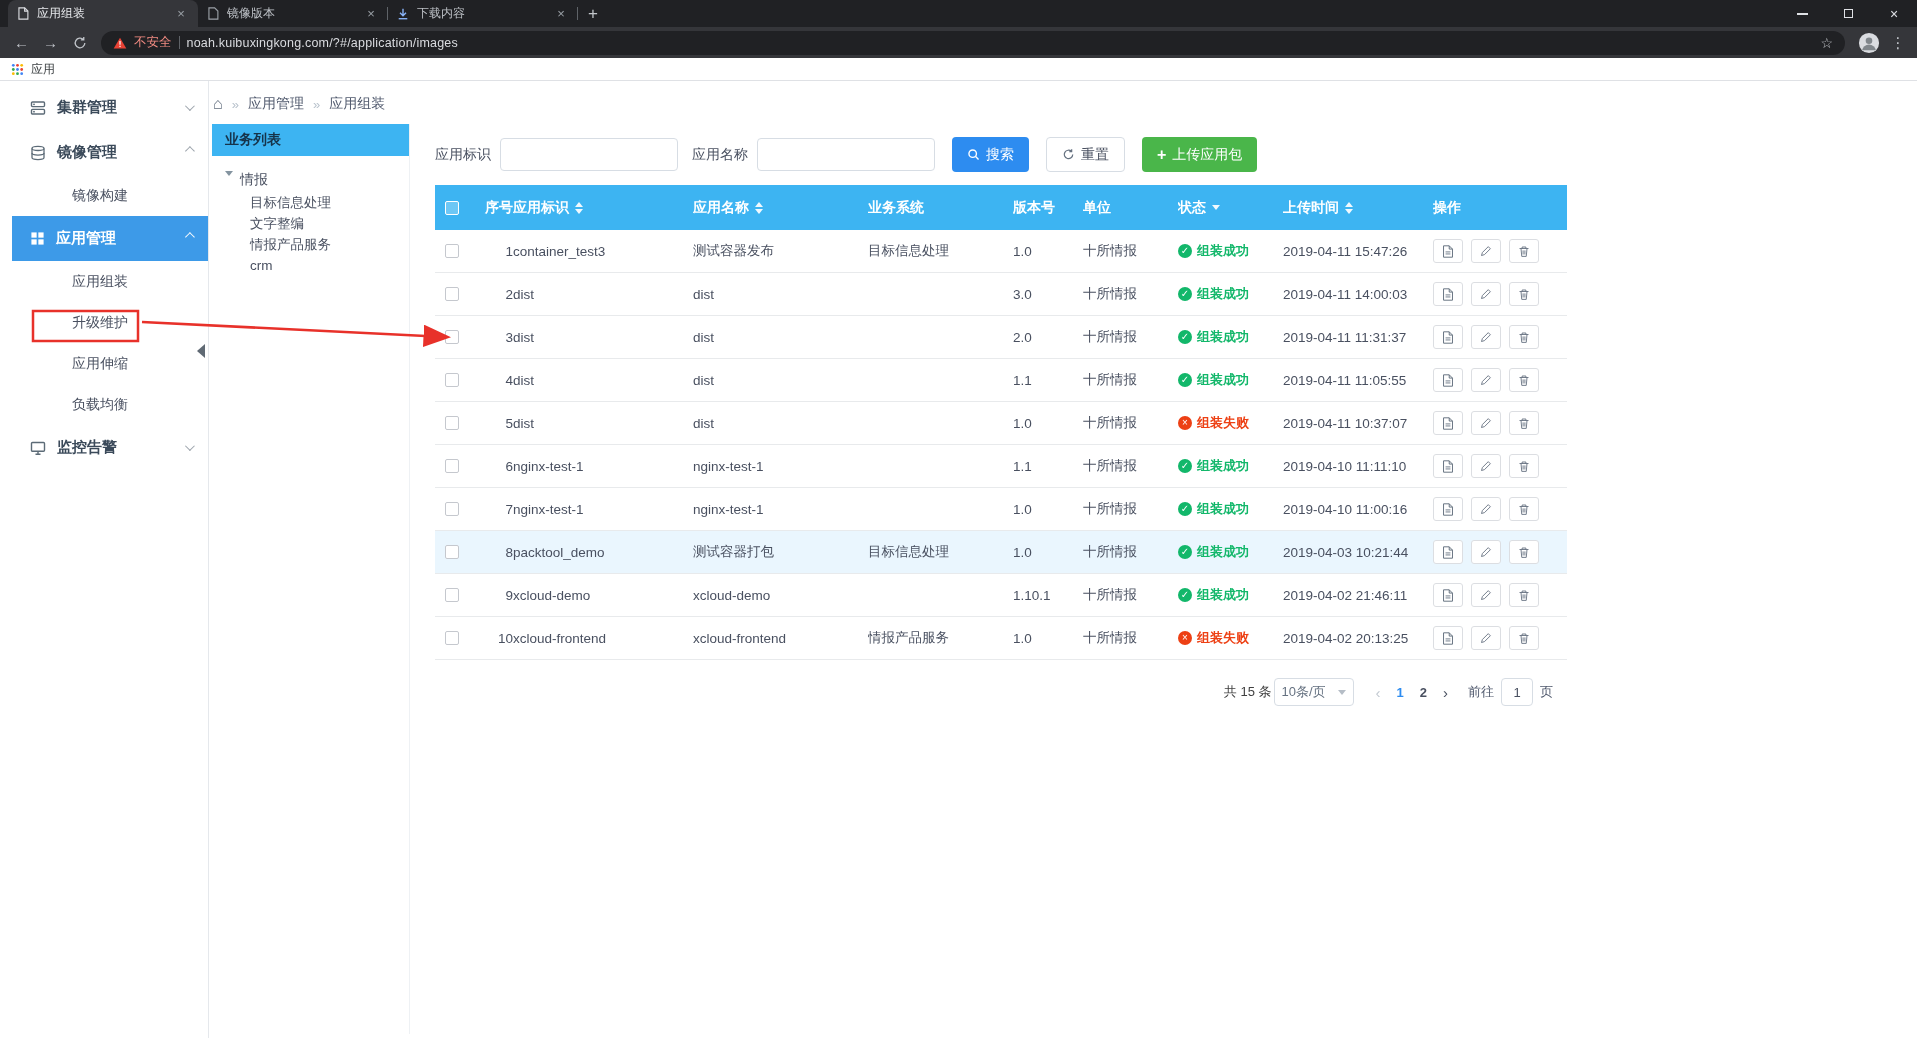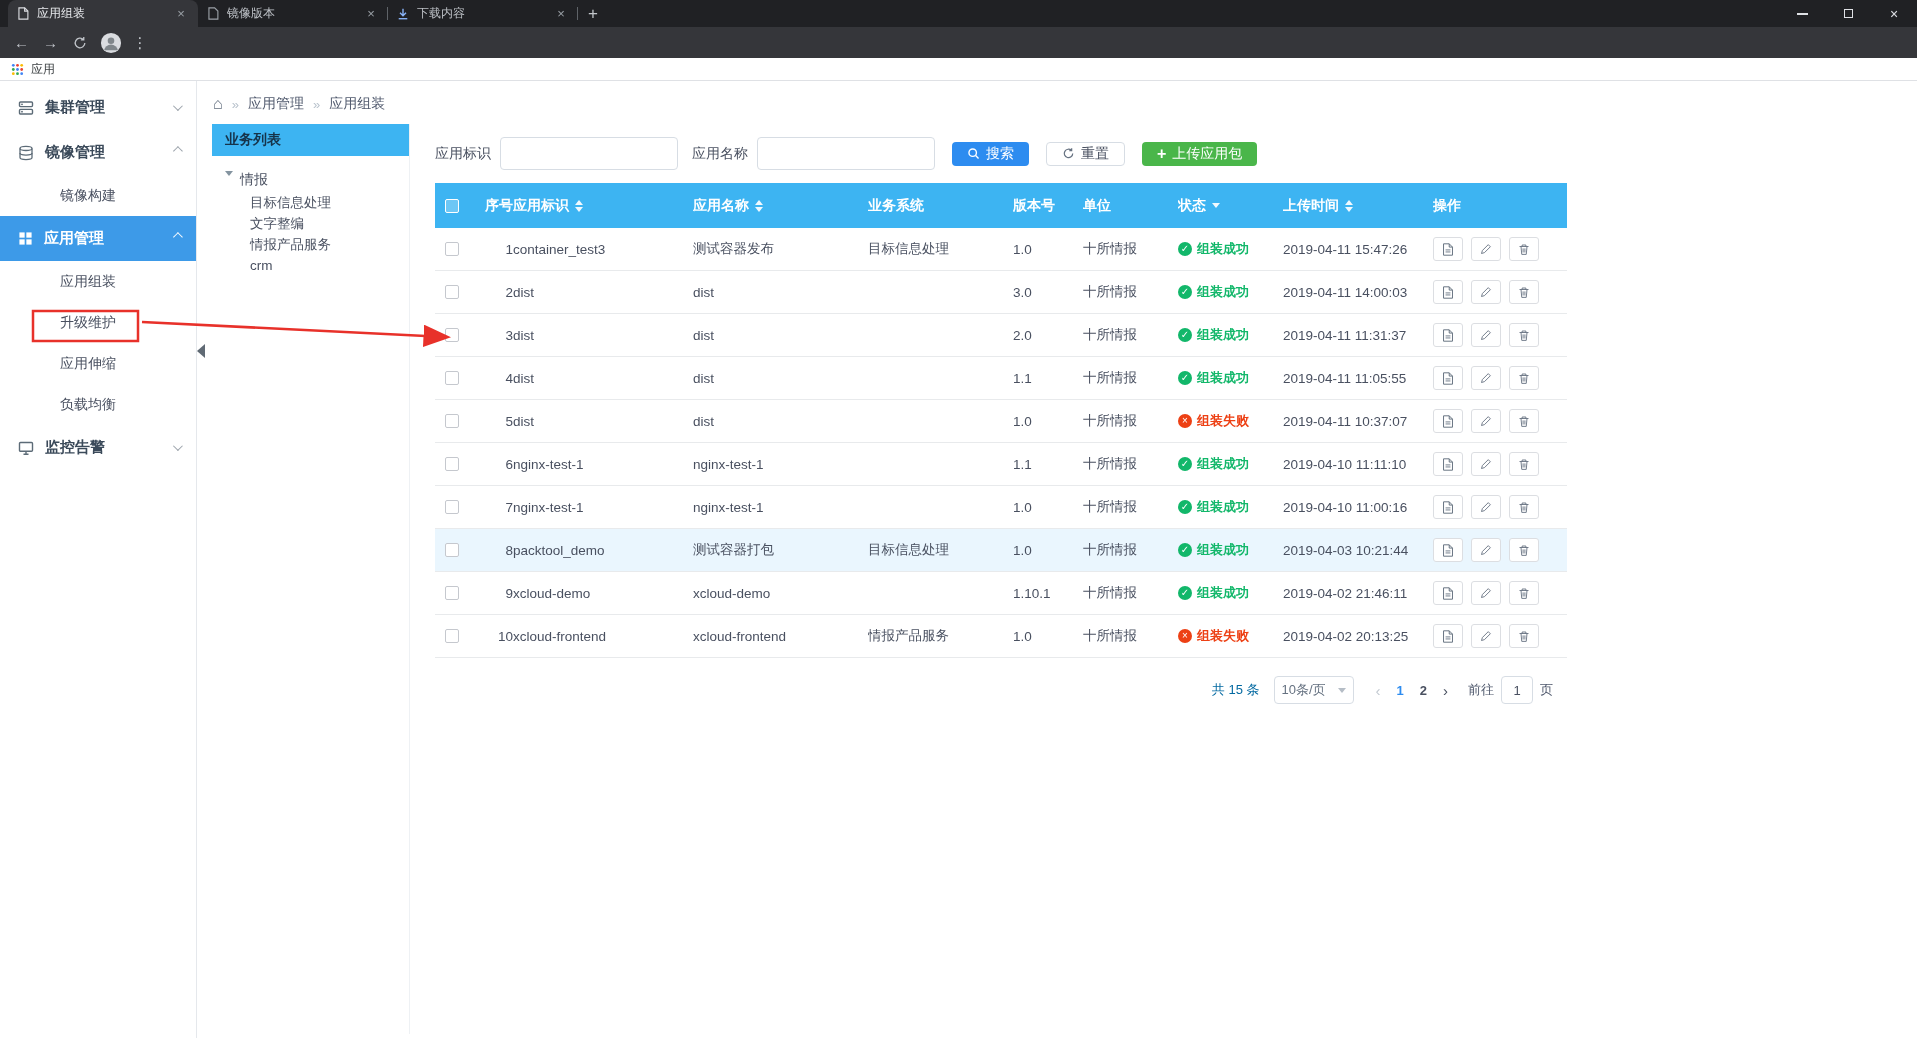--- a/index.html
+++ b/index.html
@@ -29,21 +29,21 @@
   .star{margin-left:auto;color:#c0c4c9;font-size:14px;cursor:pointer}
   .avatar{width:22px;height:22px;border-radius:50%;overflow:hidden;margin:0 5px;cursor:pointer}
   .menu-dots{color:#c0c4c9;font-size:15px;width:22px;text-align:center;cursor:pointer}
 
   .bookmarks{height:23px;background:#fff;border-bottom:1px solid #dfe1e5;display:flex;align-items:center;padding:0 11px;gap:7px}
   .bk-label{font-size:12px;color:#3c4043;cursor:pointer}
 
   
   .app{position:absolute;top:81px;left:0;right:0;bottom:0;background:#fff}
 
-  .sidebar{position:absolute;left:0;top:0;bottom:0;width:197px;border-right:1px solid #e5e8ec;padding-top:4px;background:#fff}
+  .sidebar{position:absolute;left:12px;top:0;bottom:0;width:197px;border-right:1px solid #e5e8ec;padding-top:4px;background:#fff}
   .side-item{height:45px;display:flex;align-items:center;padding:0 16px 0 18px;gap:11px;font-size:15px;font-weight:bold;color:#3b4a5a;cursor:pointer}
   .side-item.active{background:#3d9ae8;color:#fff}
   .s-ic{display:inline-flex;color:#5c6b77}
   .side-item.active .s-ic{color:#fff}
   .chev{margin-left:auto;width:7px;height:7px;border-right:1.6px solid currentColor;border-bottom:1.6px solid currentColor;opacity:.5;flex:none}
   .chev.down{transform:rotate(45deg) translateY(-2px)}
   .chev.up{transform:rotate(-135deg) translateY(2px)}
   .side-item.active .chev{opacity:.95}
   .side-sub{height:41px;display:flex;align-items:center;padding-left:60px;font-size:14px;color:#495060;cursor:pointer;position:relative}
   .collapse-handle{position:absolute;left:197px;top:263px;width:0;height:0;border-top:7px solid transparent;border-bottom:7px solid transparent;border-right:8px solid #606a74}
@@ -59,21 +59,21 @@
   .tree-arrow{width:0;height:0;border-left:4.5px solid transparent;border-right:4.5px solid transparent;border-top:5.5px solid #8494a0}
   .tree-child{height:21px;display:flex;align-items:center;padding-left:38px;font-size:13.5px;color:#495060;cursor:pointer}
 
   
   .main{position:absolute;left:435px;top:43px;width:1132px}
   .filters{display:flex;align-items:center;margin-top:13px}
   .f-label{font-size:14px;color:#495060;margin-right:9px;flex:none}
   .f-input{width:178px;height:33px;border:1px solid #d7dde4;border-radius:4px;background:#fff;outline:none;padding:0 8px;font-size:13px;color:#495060}
   .gap14{width:14px;flex:none}
   .gap17{width:17px;flex:none}
-  .btn{height:24px;border-radius:4px;border:none;font-size:14px;display:inline-flex;align-items:center;gap:6px;padding:8px 15px;cursor:pointer;flex:none}
+  .btn{height:35px;border-radius:4px;border:none;font-size:14px;display:inline-flex;align-items:center;gap:6px;padding:8px 15px;cursor:pointer;flex:none}
   .btn-search{background:#2d8cf0;color:#fff}
   .btn-reset{background:#fff;border:1px solid #d7dde4;color:#495060}
   .btn-upload{background:#4ab64a;color:#fff}
 
   .t-head{display:flex;height:45px;background:#3db4f2;align-items:center;margin-top:13px;color:#fff;font-weight:bold;font-size:14px}
   .t-row{display:flex;height:43px;align-items:center;border-bottom:1px solid #e8eaec;font-size:13.5px;color:#495060;background:#fff}
   .t-row.highlight{background:#eaf6fe}
   .c{flex:none;display:flex;align-items:center;overflow:hidden;white-space:nowrap}
   .c-check{width:28px;padding-left:10px}
   .c-no{width:50px;justify-content:flex-end}
@@ -96,21 +96,21 @@
   .caret{margin-left:6px;width:0;height:0;border-left:4.5px solid transparent;border-right:4.5px solid transparent;border-top:5.5px solid rgba(255,255,255,.92);cursor:pointer}
 
   .status{display:flex;align-items:center;gap:5px;font-size:13px;font-weight:bold}
   .st-ic{width:14px;height:14px;border-radius:50%;color:#fff;font-size:10px;line-height:14px;text-align:center;display:inline-block;flex:none;font-weight:normal}
   .status.ok{color:#12b76a}.status.ok .st-ic{background:#12b76a}
   .status.fail{color:#ed4014}.status.fail .st-ic{background:#ed4014}
 
   .op{width:30px;height:24px;border:1px solid #dcdee2;border-radius:3px;background:#fff;display:inline-flex;align-items:center;justify-content:center;color:#657180;cursor:pointer}
 
   .pager{display:flex;align-items:center;justify-content:flex-end;margin-top:18px;font-size:13px;color:#515a6e;padding-right:14px}
-  .pg-total{margin-right:14px;color:#0369a1}
+  .pg-total{margin-right:2px;color:#404040}
   .pg-size{width:80px;height:28px;border:1px solid #d7dde4;border-radius:4px;display:flex;align-items:center;justify-content:space-between;padding:0 7px;color:#657180;cursor:pointer;margin-right:14px}
   .pg-size .caret2{width:0;height:0;border-left:4px solid transparent;border-right:4px solid transparent;border-top:5px solid #b5bdc6}
   .pg-arrow{padding:0 8px;font-size:15px;cursor:pointer}
   .pg-arrow.prev{color:#c2c9d1}
   .pg-arrow.next{color:#495060}
   .pg-num{padding:0 8px;cursor:pointer;color:#495060;font-weight:bold}
   .pg-num.cur{color:#2d8cf0}
   .pg-goto{margin-left:12px;display:flex;align-items:center;gap:7px}
   .pg-goto-input{width:32px;height:28px;border:1px solid #d7dde4;border-radius:4px;text-align:center;font-size:13px;color:#495060;outline:none}
 
@@ -163,20 +163,33 @@
   </div>
 
   <div class="toolbar">
     <span class="nav-ic">←</span>
     <span class="nav-ic">→</span>
     <span class="nav-ic">
       <svg width="14" height="14" viewBox="0 0 16 16">
           <path d="M13.5 8a5.5 5.5 0 1 1-1.6-3.9M12.3 1.2v3.3H9" fill="none" stroke="#c0c4c9" stroke-width="1.5"></path>
         </svg>
     </span>
+    <div class="omnibox">
+      <span style="display:inline-flex">
+        <svg width="14" height="12" viewBox="0 0 16 14">
+            <path d="M8 .8L15.4 13.4H.6z" fill="#e94235"></path>
+            <rect x="7.3" y="4.6" width="1.4" height="4.4" fill="#fff"></rect>
+            <rect x="7.3" y="10.2" width="1.4" height="1.5" fill="#fff"></rect>
+          </svg>
+      </span>
+      <span class="warn-txt">不安全</span>
+      <span class="omni-sep"></span>
+      <span class="url">noah.kuibuxingkong.com/?#/application/images</span>
+      <span class="star">☆</span>
+    </div>
     <span class="avatar">
       <svg width="22" height="22" viewBox="0 0 24 24">
           <circle cx="12" cy="12" r="11" fill="#dadce0"></circle>
           <circle cx="12" cy="9.5" r="3.6" fill="#80868b"></circle>
           <path d="M4.5 20a7.6 7.6 0 0 1 15 0z" fill="#80868b"></path>
         </svg>
     </span>
     <span class="menu-dots">⋮</span>
   </div>
 

